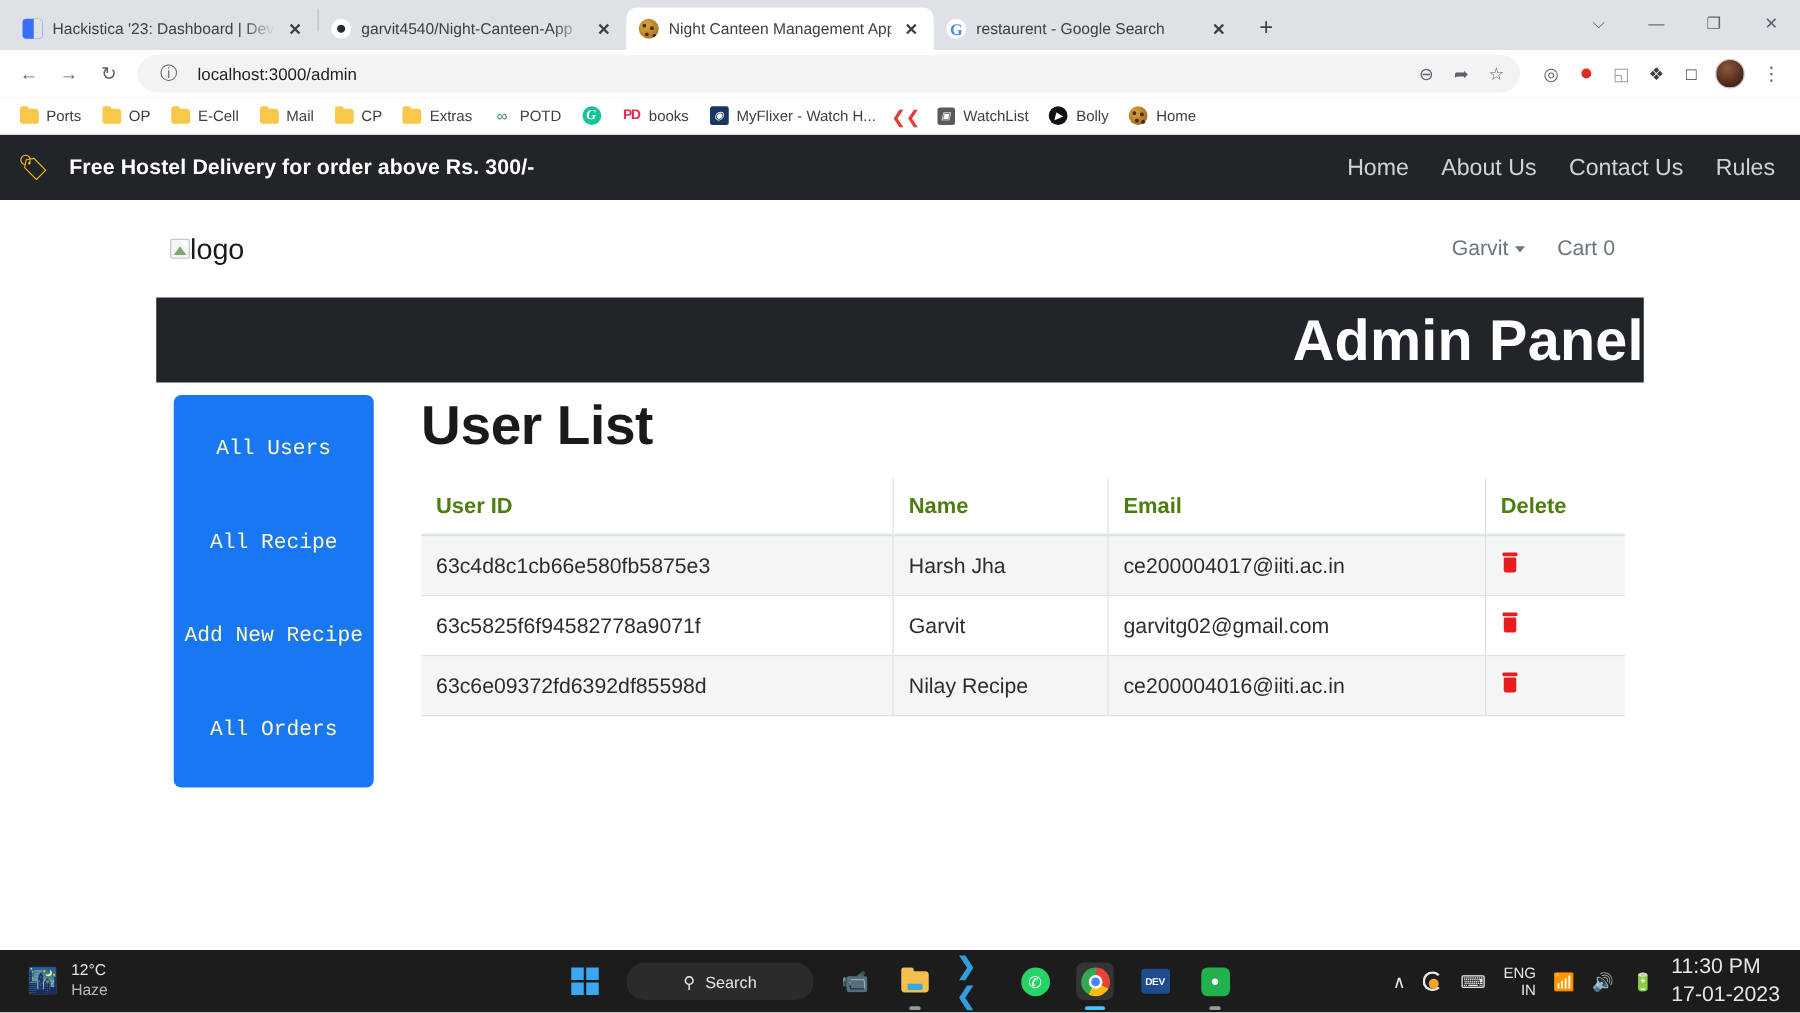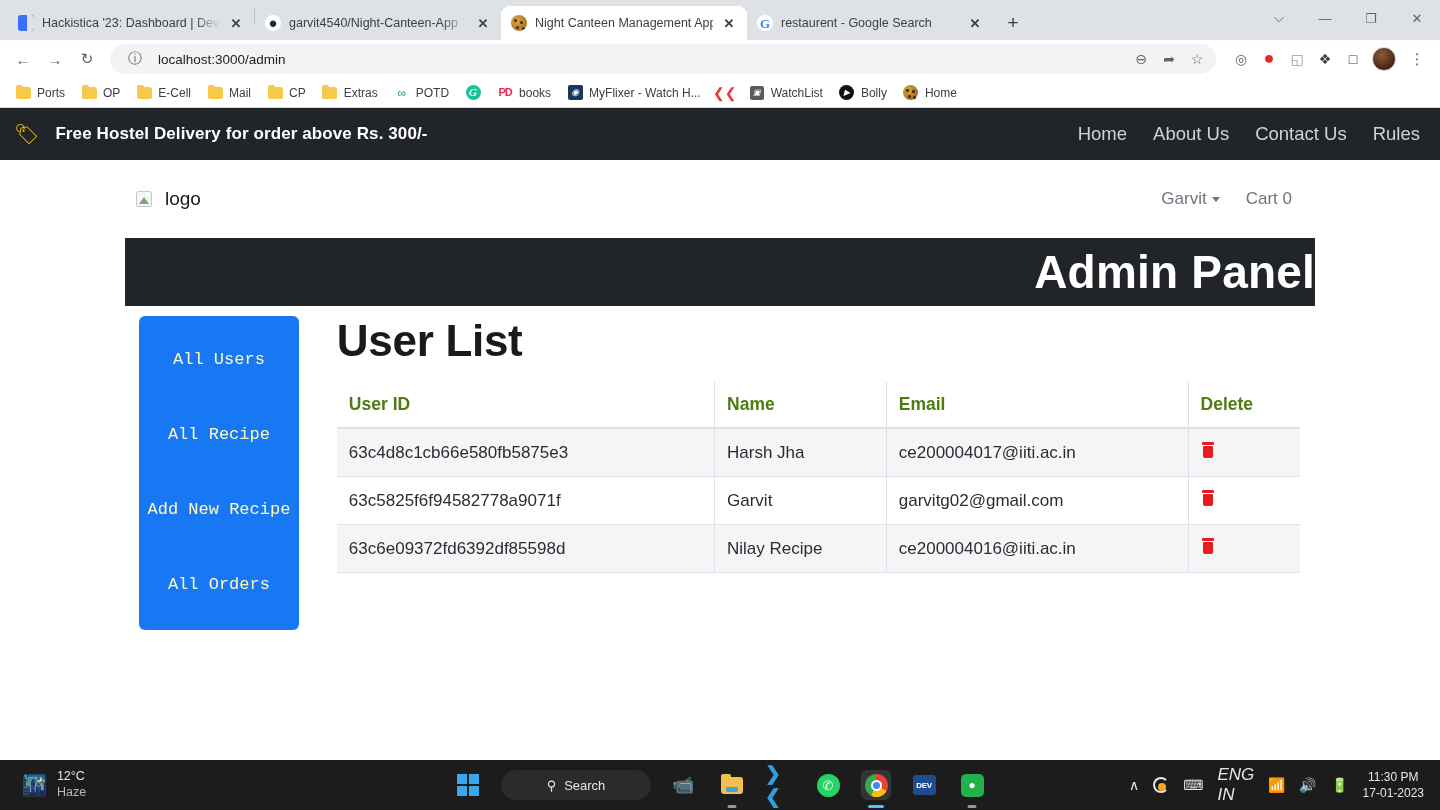--- a/index.html
+++ b/index.html
@@ -184,21 +184,21 @@
   .promo-nav { margin-left: auto; display: flex; align-items: center; gap: 26px; }
   .promo-nav a {
     color: #cfd3d7; font-size: 18.5px; text-decoration: none; font-weight: 400;
   }
 
   .site-header {
     height: 78px; background: #fff; display: flex; align-items: center;
     padding: 0 148px 0 136px;
   }
   .logo-broken {
-    display: inline-flex; align-items: center; gap: 13px; font-size: 19px;
+    display: inline-flex; align-items: center; gap: 0; font-size: 23px;
     color: #1a1a1a;
   }
   .broken-img {
     width: 16px; height: 16px; border: 1px solid #c8c8cf; background: #f4f5f7;
     position: relative; border-radius: 2px; display: inline-block;
   }
   .broken-img::after {
     content: ""; position: absolute; left: 2px; bottom: 2px; width: 0; height: 0;
     border-left: 5px solid transparent; border-right: 5px solid transparent;
     border-bottom: 7px solid #7fa86a;
@@ -346,22 +346,22 @@
   }
   .ic-green {
     width: 23px; height: 23px; background: #22b14c; border-radius: 5px;
     color: #fff; font-size: 12px; display: flex; align-items: center;
     justify-content: center;
   }
   .tb-right {
     margin-left: auto; display: flex; align-items: center; gap: 14px;
     padding-right: 16px; font-size: 12.5px;
   }
-  .lang { text-align: left; line-height: 1.2; font-size: 17px; font-style: italic; }
-  .clock { text-align: center; line-height: 1.35; font-size: 12px; }
+  .lang { text-align: right; line-height: 1.2; font-size: 12px; }
+  .clock { text-align: left; line-height: 1.35; font-size: 17px; }
   .sys-ico { font-size: 14px; color: #e6e6e6; }
   .sync-dot {
     width: 16px; height: 16px; border-radius: 50%; position: relative;
     border: 2px solid #e6e6e6; border-right-color: transparent;
   }
   .sync-dot::after {
     content:""; position:absolute; left:3px; top:4px; width:8px; height:8px;
     border-radius:50%; background:#f5a623;
   }
 </style>

